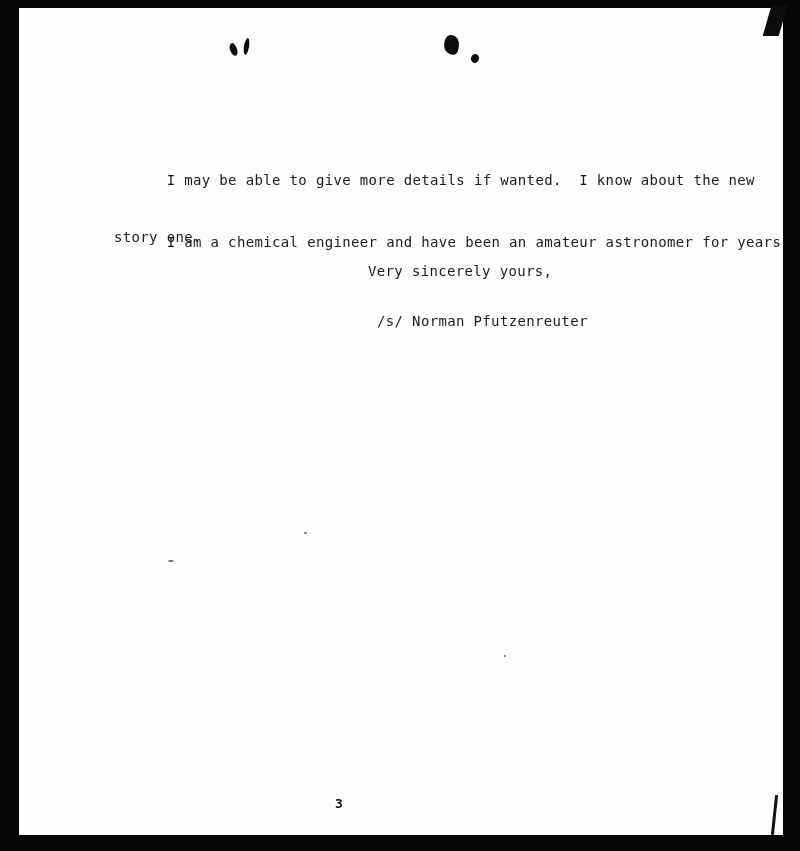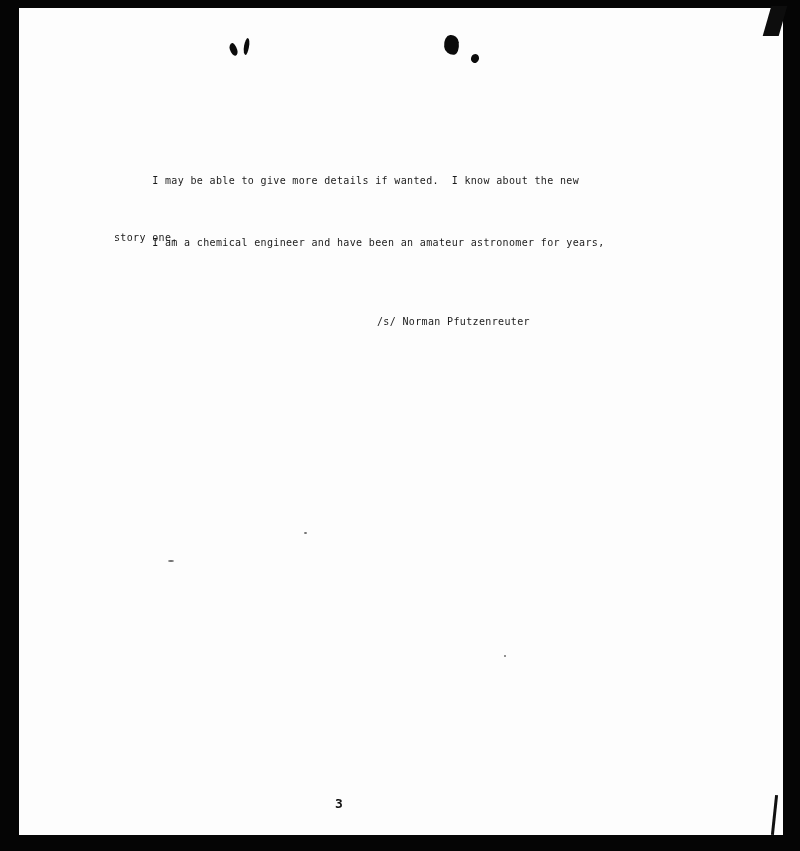--- a/index.html
+++ b/index.html
@@ -74,21 +74,21 @@
     height: 40px;
     background: #111;
     transform: rotate(6deg);
   }
 
   
   .typed {
     position: absolute;
     color: #1b1b1b;
     font-family: "DejaVu Sans Mono", monospace;
-    font-size: 10px;
+    font-size: 14px;
     letter-spacing: 0.35px;
     white-space: pre;
     line-height: 19px;
   }
 
   .para1 { left: 96px;  top: 126px; }
   .para2 { left: 96px;  top: 188px; }
   .closing { left: 350px; top: 255px; }
   .signature { left: 352px; top: 305px; margin-left: 7px; }
 
@@ -162,20 +162,21 @@
 
     <div class="typed para1">
       <span class="line-indent">      I may be able to give more details if wanted.  I know about the new</span>
       <span class="line-indent">story one.</span>
     </div>
 
     <div class="typed para2">
       <span class="line-indent">      I am a chemical engineer and have been an amateur astronomer for years,</span>
     </div>
 
+    <div class="typed closing">Very sincerely yours,</div>
 
     <div class="typed signature">/s/ Norman Pfutzenreuter</div>
 
     <div class="page-number">3</div>
   </div>
 
   <div class="edge-top"></div>
   <div class="edge-left"></div>
   <div class="edge-right"></div>
   <div class="edge-bottom"></div>

